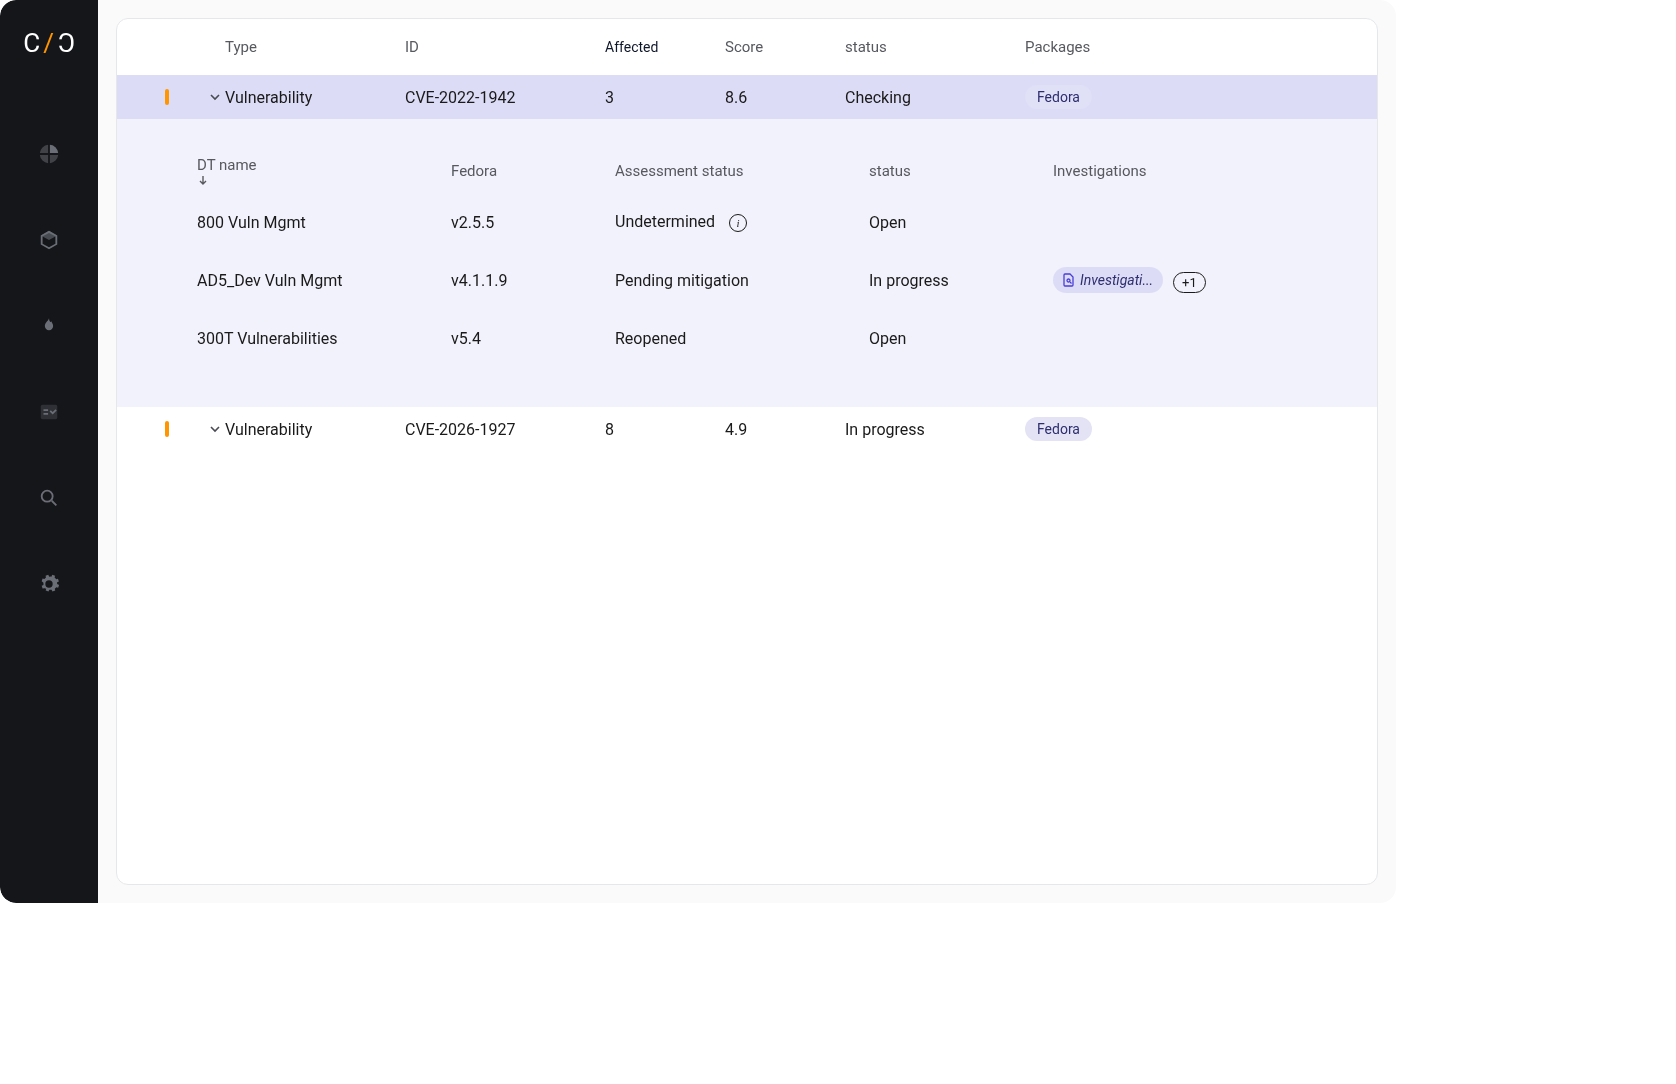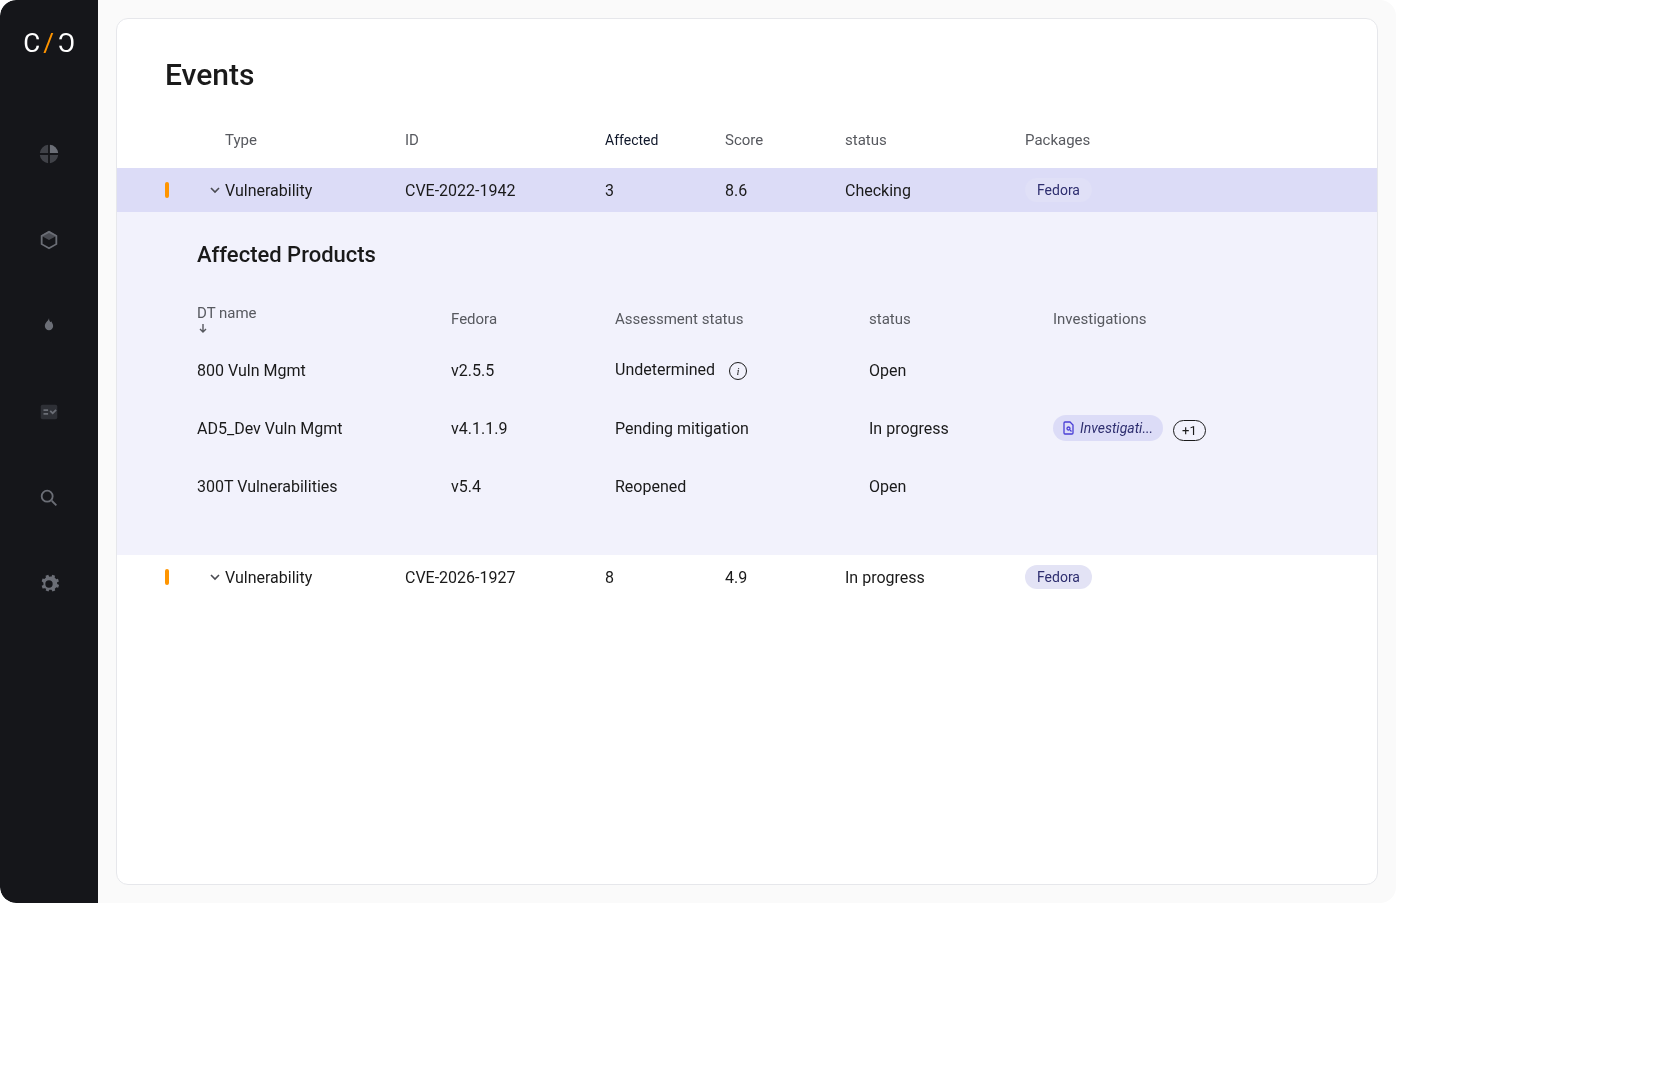--- a/index.html
+++ b/index.html
@@ -79,21 +79,20 @@
       <div class="nav-icon">
         <svg viewBox="0 0 24 24" width="22" height="22" fill="currentColor">
             <path d="M12 8a4 4 0 1 0 0 8 4 4 0 0 0 0-8zm9 4l2 1-1 3-2-.5a8 8 0 0 1-1.7 1.7l.5 2-3 1-1-2a8 8 0 0 1-2.4 0l-1 2-3-1 .5-2A8 8 0 0 1 7.2 16.5L5 17l-1-3 2-1a8 8 0 0 1 0-2.4L4 9l1-3 2 .5A8 8 0 0 1 8.7 4.8L8.2 3l3-1 1 2a8 8 0 0 1 2.4 0l1-2 3 1-.5 2a8 8 0 0 1 1.7 1.7l2-.5 1 3-2 1a8 8 0 0 1 0 2.4z"></path>
           </svg>
       </div>
     </nav>
   </aside>
 
   <main class="main">
     <div class="card">
-      <h1 class="page-title">Events</h1>
 
       <div class="events-table">
 
         <div class="ev-header">
           <div></div>
           <div>Type</div>
           <div>ID</div>
           <div class="col-affected">Affected</div>
           <div>Score</div>
           <div>status</div>
@@ -111,21 +110,20 @@
           <div>CVE-2022-1942</div>
           <div>3</div>
           <div>8.6</div>
           <div>Checking</div>
           <div class="col-packages">
             <span class="chip">Fedora</span>
           </div>
         </div>
 
         <div class="detail-panel">
-          <h2 class="detail-title">Affected Products</h2>
 
           <div class="detail-header">
             <div>
               <span>DT name</span>
               <span class="sort-icon">
                 <svg width="12" height="12" viewBox="0 0 12 12" fill="none" stroke="currentColor" stroke-width="1.4">
                     <path d="M6 2v8M3 7l3 3 3-3"></path>
                   </svg>
               </span>
             </div>

